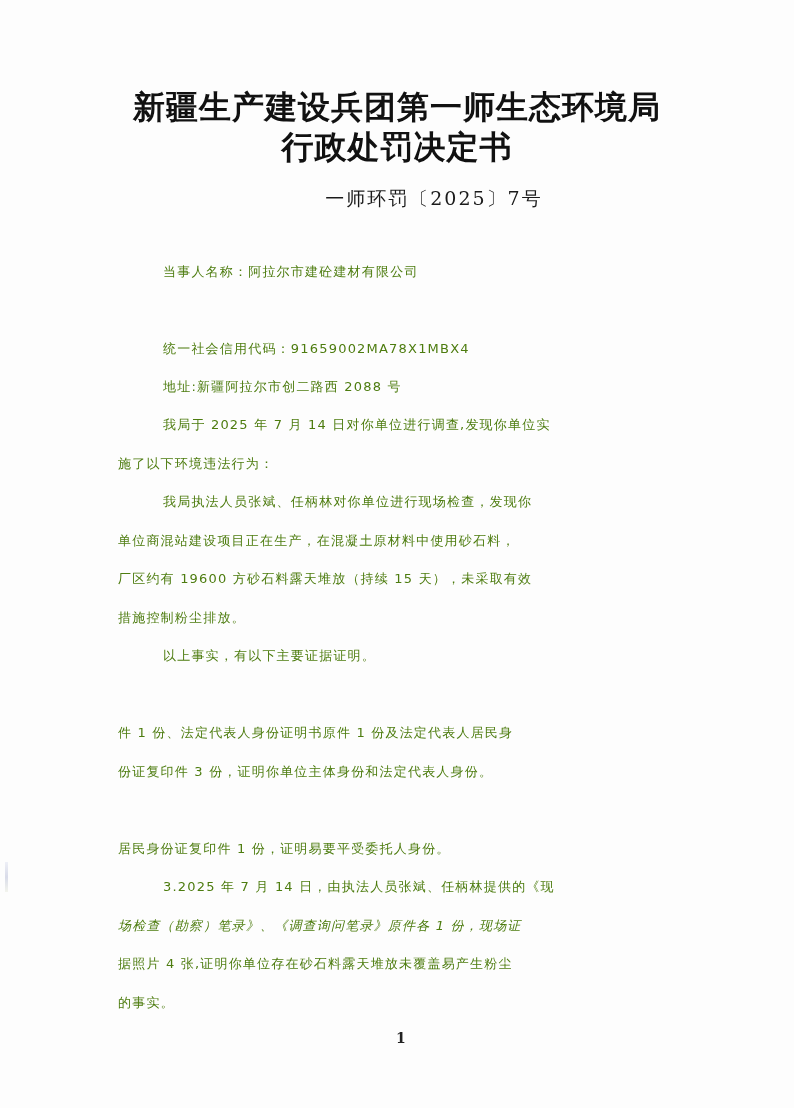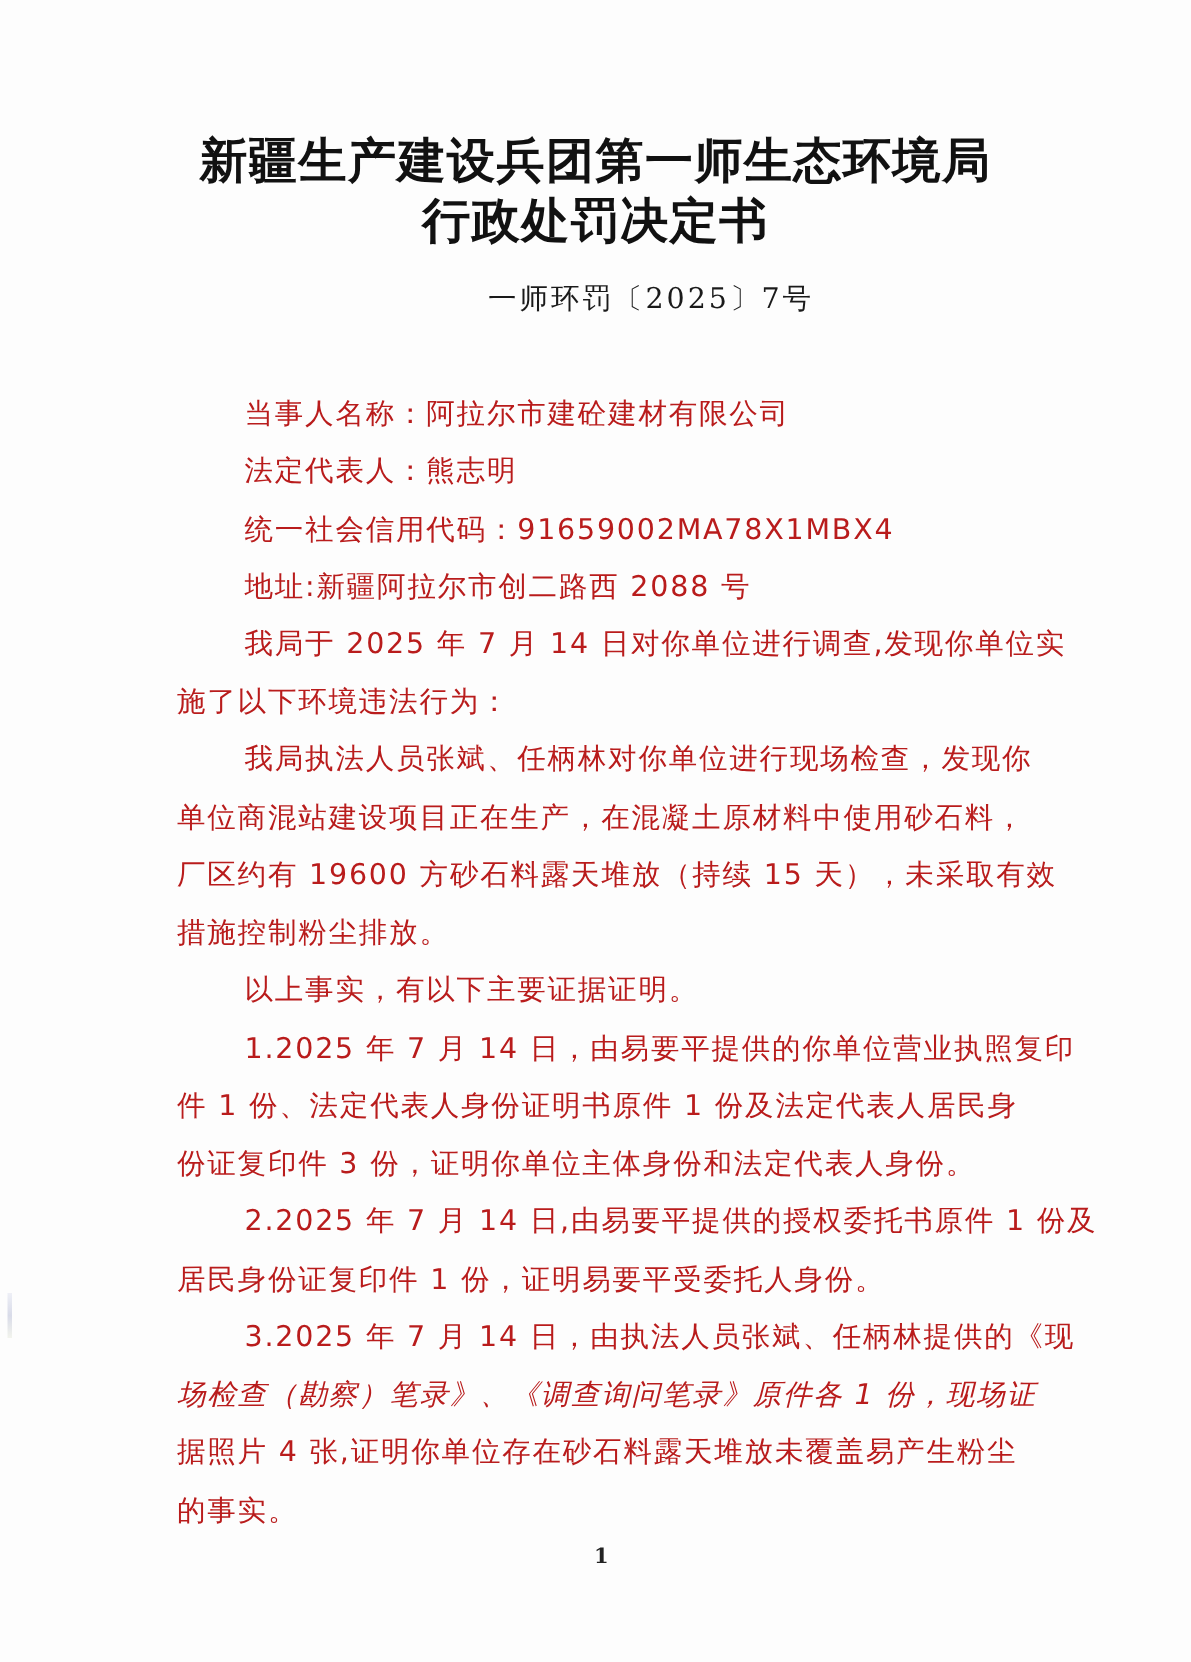--- a/index.html
+++ b/index.html
@@ -43,22 +43,22 @@
       font-family: "DejaVu Serif", "Liberation Serif", serif;
       font-size: 19px;
       letter-spacing: 2px;
       color: #1a1a1a;
       margin-left: 37px;
     }
     .line {
       position: absolute;
       white-space: nowrap;
       font-family: "DejaVu Sans", "Liberation Sans", sans-serif;
-      font-size: 19px;
-      color: #b91c1c;
+      font-size: 13px;
+      color: #4d7c0f;
       letter-spacing: 1.2px;
     }
     .page-num {
       position: absolute;
       left: 396px;
       top: 1030px;
       font-family: "DejaVu Serif", "Liberation Serif", serif;
       font-size: 14px;
       font-weight: bold;
       color: #222;
@@ -76,35 +76,32 @@
 </head>
 <body>
 
 <div class="page">
 
   <div class="title line1">新疆生产建设兵团第一师生态环境局</div>
   <div class="title line2">行政处罚决定书</div>
   <div class="docno">一师环罚〔2025〕7号</div>
 
   <div class="line" style="left:163px; top:263px;">当事人名称：阿拉尔市建砼建材有限公司</div>
-  <div class="line" style="left:163px; top:301px;">法定代表人：熊志明</div>
   <div class="line" style="left:163px; top:340px;">统一社会信用代码：91659002MA78X1MBX4</div>
   <div class="line" style="left:163px; top:378px;">地址:新疆阿拉尔市创二路西 2088 号</div>
 
   <div class="line" style="left:163px; top:416px;">我局于 2025 年 7 月 14 日对你单位进行调查,发现你单位实</div>
   <div class="line" style="left:163px; top:493px;">我局执法人员张斌、任柄林对你单位进行现场检查，发现你</div>
   <div class="line" style="left:118px; top:455px;">施了以下环境违法行为：</div>
   <div class="line" style="left:118px; top:532px;">单位商混站建设项目正在生产，在混凝土原材料中使用砂石料，</div>
   <div class="line" style="left:118px; top:570px;">厂区约有 19600 方砂石料露天堆放（持续 15 天），未采取有效</div>
   <div class="line" style="left:118px; top:609px;">措施控制粉尘排放。</div>
   <div class="line" style="left:163px; top:647px;">以上事实，有以下主要证据证明。</div>
-  <div class="line" style="left:163px; top:686px;">1.2025 年 7 月 14 日，由易要平提供的你单位营业执照复印</div>
   <div class="line" style="left:118px; top:724px;">件 1 份、法定代表人身份证明书原件 1 份及法定代表人居民身</div>
   <div class="line" style="left:118px; top:763px;">份证复印件 3 份，证明你单位主体身份和法定代表人身份。</div>
-  <div class="line" style="left:163px; top:801px;">2.2025 年 7 月 14 日,由易要平提供的授权委托书原件 1 份及</div>
   <div class="line" style="left:118px; top:840px;">居民身份证复印件 1 份，证明易要平受委托人身份。</div>
   <div class="line" style="left:163px; top:878px;">3.2025 年 7 月 14 日，由执法人员张斌、任柄林提供的《现</div>
   <div class="line" style="left:118px; top:917px;font-style:italic;">场检查（勘察）笔录》、《调查询问笔录》原件各 1 份，现场证</div>
   <div class="line" style="left:118px; top:955px;">据照片 4 张,证明你单位存在砂石料露天堆放未覆盖易产生粉尘</div>
   <div class="line" style="left:118px; top:994px;">的事实。</div>
 
   <div class="page-num">1</div>
 
   <div class="scan-mark"></div>
 </div>

